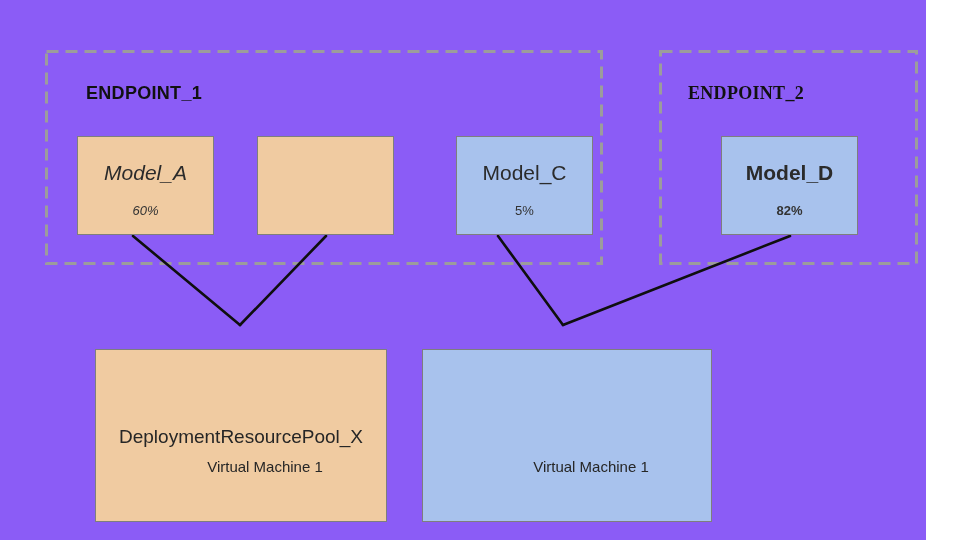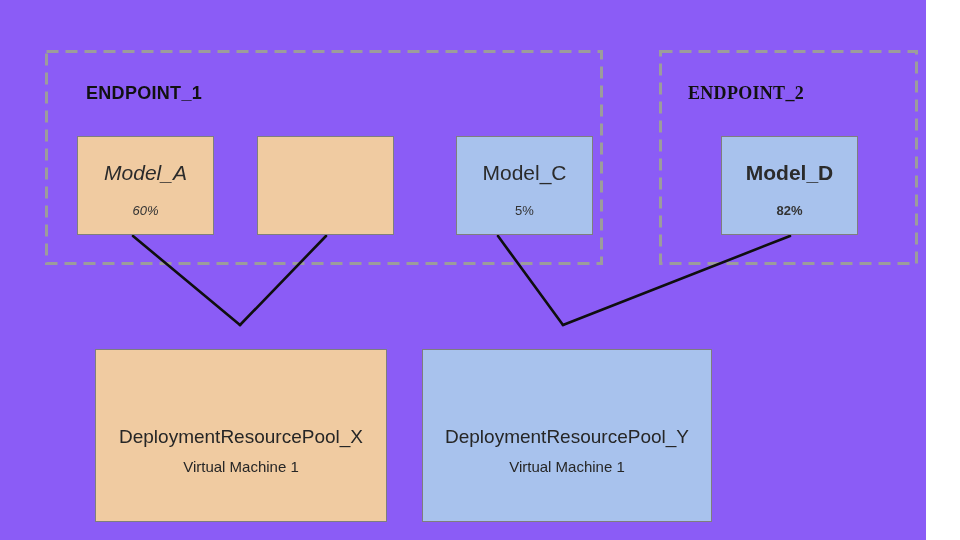--- a/index.html
+++ b/index.html
@@ -99,20 +99,21 @@
   .pool-sub {
     position: absolute;
     top: 108px;
     left: 0;
     width: 100%;
     text-align: center;
     font-size: 15px;
     color: #262626;
     line-height: 18px;
     white-space: nowrap;
+    padding-left: 24px;
   }
 </style>
 </head>
 <body>
 
 <div class="stage">
 
   <svg class="overlay" width="960" height="540" viewBox="0 0 960 540">
     <rect class="dashed" x="46.5" y="51.5" width="555" height="212"></rect>
     <rect class="dashed" x="660.5" y="51.5" width="256" height="212"></rect>
@@ -143,17 +144,16 @@
     <div class="model-name">Model_D</div>
     <div class="model-traffic">82%</div>
   </div>
 
   <div class="pool orange" style="left:95px; width:292px;">
     <div class="pool-name">DeploymentResourcePool_X</div>
     <div class="pool-sub">Virtual Machine 1</div>
   </div>
 
   <div class="pool blue" style="left:422px; width:290px;">
-    <div class="pool-name">DeploymentResourcePool_Y</div>
     <div class="pool-sub">Virtual Machine 1</div>
   </div>
 
 </div>
 
 </body></html>

